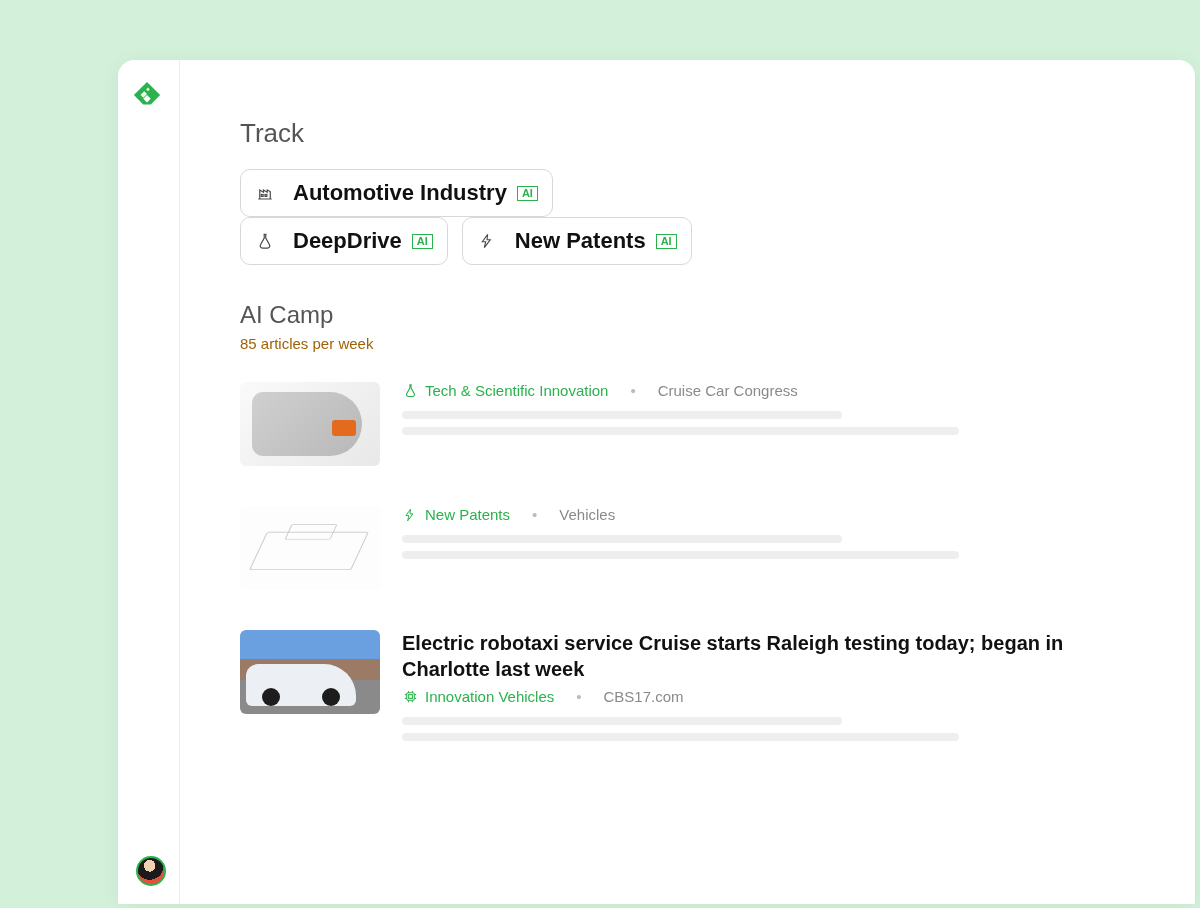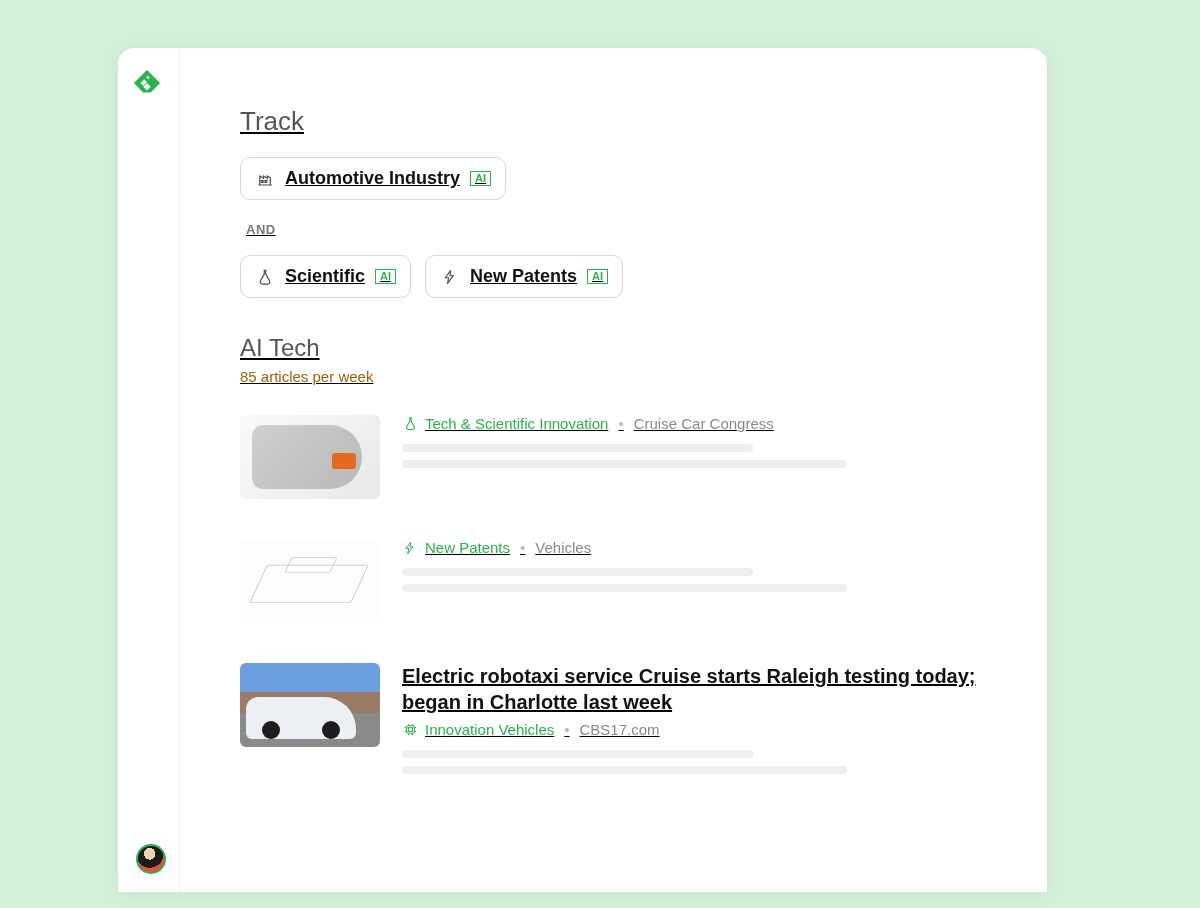--- a/index.html
+++ b/index.html
@@ -7,29 +7,28 @@
     background: #d2f0da;
     font-family: -apple-system, BlinkMacSystemFont, "Segoe UI", Helvetica, Arial, sans-serif;
     width: 1200px;
     height: 908px;
     overflow: hidden;
     position: relative;
   }
   .app {
     position: absolute;
     left: 118px;
-    top: 48px;
-    width: 929px;
+    top: 60px;
+    width: 1077px;
     height: 844px;
     background: #fff;
     border-radius: 16px 16px 0 0;
     box-shadow: 0 2px 20px rgba(0,0,0,0.05);
     display: flex;
     overflow: hidden;
-    text-decoration: underline;
   }
   .sidebar {
     width: 62px;
     border-right: 1px solid #ececec;
     position: relative;
     flex: none;
   }
   .logo {
     position: absolute;
     left: 14px;
@@ -67,21 +66,21 @@
     border-radius: 10px;
     padding: 10px 14px;
     background: #fff;
     cursor: pointer;
   }
   .chip-icon {
     width: 20px; height: 20px;
     display:flex; align-items:center; justify-content:center;
     color:#4a4a4a;
   }
-  .chip-label { font-size: 18px; font-weight: 700; color: #111; }
+  .chip-label { font-size: 22px; font-weight: 700; color: #111; margin-left: 8px; }
   .ai-badge {
     border: 1.5px solid #2bb24c;
     color: #2bb24c;
     font-size: 11px;
     font-weight: 700;
     border-radius: 0;
     padding: 1px 4px;
     line-height: 1;
   }
   .and {
@@ -158,21 +157,21 @@
   }
   .a-body { flex:1; min-width:0; }
   .a-title {
     font-size: 20px;
     font-weight: 700;
     color:#111;
     line-height:1.3;
     margin-bottom:6px;
   }
   .meta {
-    display:flex; align-items:flex-end; gap:10px;
+    display:flex; align-items:flex-end; gap:22px;
     font-size:15px; margin-bottom:12px;
   }
   .tagwrap { display:inline-flex; align-items:center; gap:7px; color:#2bb24c; }
   .tag-icon { width:16px; height:16px; display:flex; align-items:center; justify-content:center; }
   .dot { color:#bbb; }
   .source { color:#8a8a8a; }
   .skel { height:8px; border-radius:4px; background:#eee; margin-bottom:8px; }
   .skel.w1{width:60%} .skel.w2{width:76%}
 </style>
 </head>
@@ -201,44 +200,43 @@
             <path d="M3 20h18M5 20V8l5 3V8l5 3V8l4 2v10"></path>
             <rect x="7" y="14" width="2.5" height="2.5"></rect>
             <rect x="12" y="14" width="2.5" height="2.5"></rect>
           </svg>
         </span>
         <span class="chip-label">Automotive Industry</span>
         <span class="ai-badge">AI</span>
       </div>
     </div>
 
-    <div class="and">AND</div>
 
     <div class="chip-row">
       <div class="chip">
         <span class="chip-icon">
           <svg viewBox="0 0 24 24" width="18" height="18" fill="none" stroke="currentColor" stroke-width="1.6">
             <path d="M10 3h4M11 3v5l-5 9a3 3 0 0 0 2.6 4.5h6.8A3 3 0 0 0 18 17l-5-9V3"></path>
           </svg>
         </span>
-        <span class="chip-label">Scientific</span>
+        <span class="chip-label">DeepDrive</span>
         <span class="ai-badge">AI</span>
       </div>
       <div class="chip">
         <span class="chip-icon">
           <svg viewBox="0 0 24 24" width="16" height="16" fill="none" stroke="currentColor" stroke-width="1.6">
             <path d="M13 2 L5 13h5l-2 9 9-12h-5l1-8z"></path>
           </svg>
         </span>
         <span class="chip-label">New Patents</span>
         <span class="ai-badge">AI</span>
       </div>
     </div>
 
-    <h2 class="h-feed">AI Tech</h2>
+    <h2 class="h-feed">AI Camp</h2>
     <div class="subfeed">85 articles per week</div>
 
     <div class="article">
       <div class="thumb drive"></div>
       <div class="a-body">
         <div class="meta">
           <span class="tagwrap">
             <span class="tag-icon">
               <svg viewBox="0 0 24 24" width="15" height="15" fill="none" stroke="#2bb24c" stroke-width="1.7">
                 <path d="M10 3h4M11 3v5l-5 9a3 3 0 0 0 2.6 4.5h6.8A3 3 0 0 0 18 17l-5-9V3"></path>

